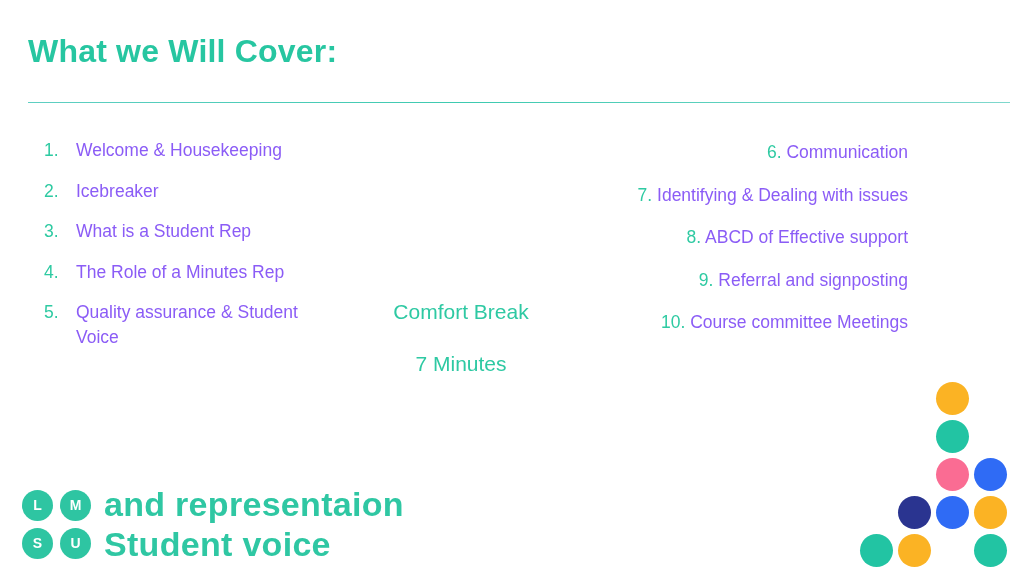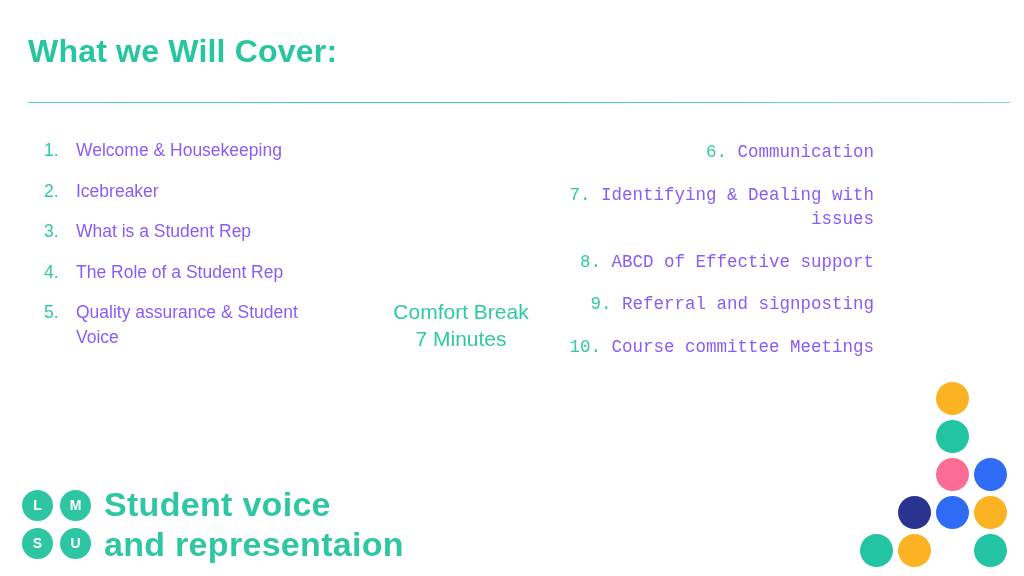--- a/index.html
+++ b/index.html
@@ -51,28 +51,27 @@
   
   #col-middle {
     position:absolute;
     left:350px; top:298px;
     width:222px;
     text-align:center;
     color:#2ec9a3;
     font-size:21px;
     line-height:1.3;
   }
-  #col-middle .break-title { }
+  #col-middle .break-title { margin-bottom:25px; }
 
   
   #col-right {
     position:absolute;
-    right:150px; top:140px;
+    right:116px; top:140px;
     width:330px;
-    font-family:Liberation Mono, monospace;
   }
   #col-right .agenda-item {
     display:block;
     text-align:right;
     margin-bottom:18px;
   }
   #col-right .agenda-num { display:inline; }
 
   
   #brand-logo {
@@ -134,21 +133,21 @@
   <div class="agenda-item">
     <span class="agenda-num">2.</span>
     <span class="agenda-text">Icebreaker</span>
   </div>
   <div class="agenda-item">
     <span class="agenda-num">3.</span>
     <span class="agenda-text">What is a Student Rep</span>
   </div>
   <div class="agenda-item">
     <span class="agenda-num">4.</span>
-    <span class="agenda-text">The Role of a Student Rep</span>
+    <span class="agenda-text">The Role of a Minutes Rep</span>
   </div>
   <div class="agenda-item">
     <span class="agenda-num">5.</span>
     <span class="agenda-text">Quality assurance &amp; Student Voice</span>
   </div>
 </div>
 
 <div id="col-middle">
   <div class="break-title">Comfort Break</div>
   <div class="break-duration">7 Minutes</div>
@@ -178,22 +177,22 @@
 </div>
 
 <div id="brand-logo">
   <div id="logo-marks">
     <div class="logo-dot">L</div>
     <div class="logo-dot">M</div>
     <div class="logo-dot">S</div>
     <div class="logo-dot">U</div>
   </div>
   <div id="logo-wordmark">
+    <div>and representaion</div>
     <div>Student voice</div>
-    <div>and representaion</div>
   </div>
 </div>
 
 <div id="dot-cluster">
     <div class="cluster-dot" style="left: 78px; top: 4px; background: rgb(251, 179, 36);"></div>
     <div class="cluster-dot" style="left: 78px; top: 42px; background: rgb(34, 196, 163);"></div>
     <div class="cluster-dot" style="left: 78px; top: 80px; background: rgb(250, 108, 147);"></div>
     <div class="cluster-dot" style="left: 116px; top: 80px; background: rgb(47, 107, 245);"></div>
     <div class="cluster-dot" style="left: 40px; top: 118px; background: rgb(42, 52, 144);"></div>
     <div class="cluster-dot" style="left: 78px; top: 118px; background: rgb(47, 107, 245);"></div>

